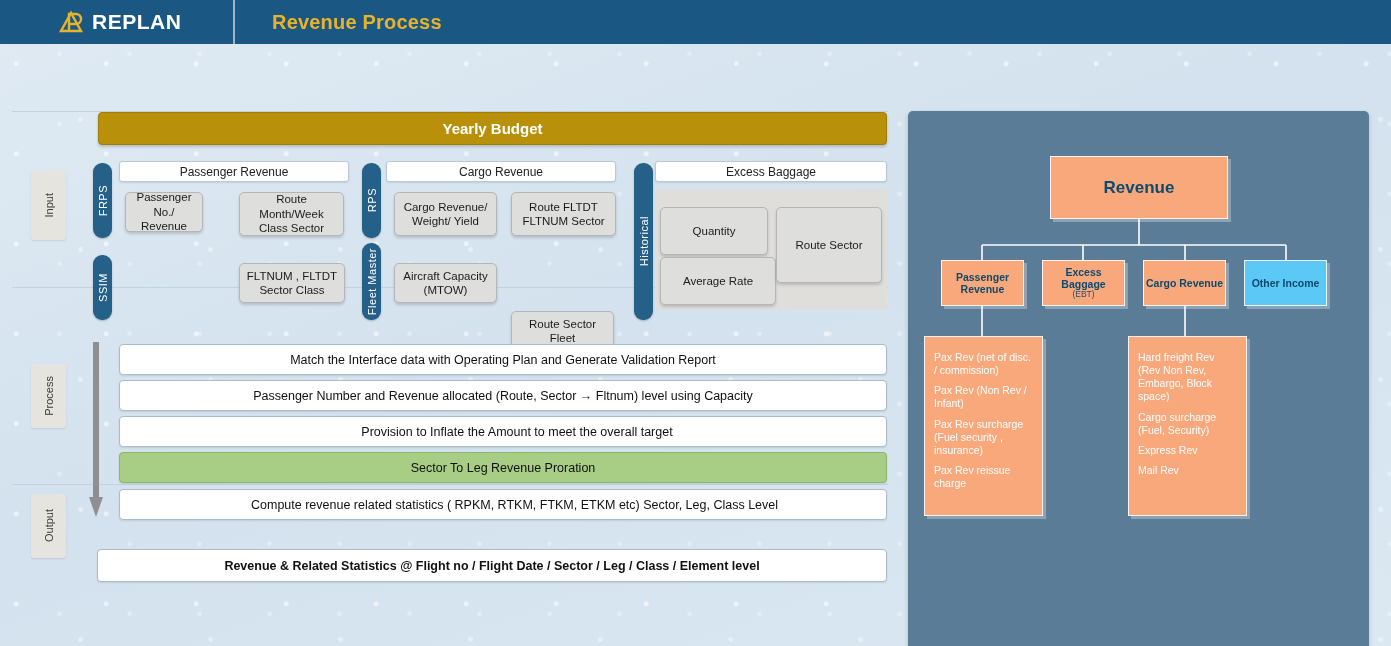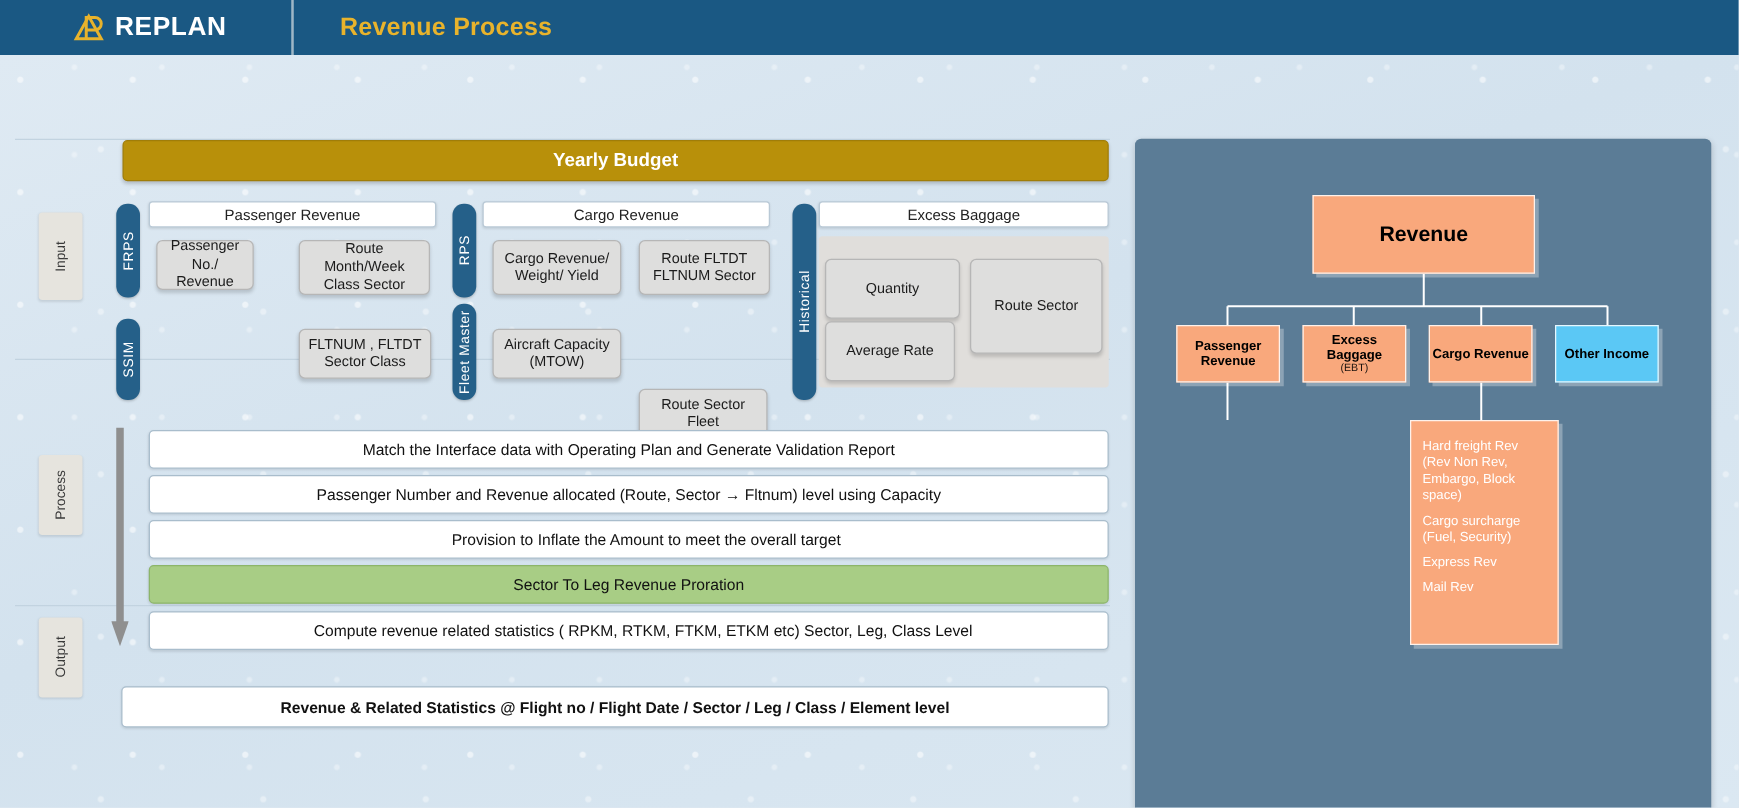--- a/index.html
+++ b/index.html
@@ -110,21 +110,21 @@
   }
   .b-paxno   { left: 125px; top: 148px; width: 78px;  height: 40px; }
   .b-routemw { left: 239px; top: 148px; width: 105px; height: 44px; }
   .b-seat    { left: 125px; top: 219px; width: 104px; height: 40px; }
   .b-fltnum  { left: 239px; top: 219px; width: 106px; height: 40px; }
   .b-cargorw { left: 394px; top: 148px; width: 103px; height: 44px; }
   .b-routefl { left: 511px; top: 148px; width: 105px; height: 44px; }
   .b-acap    { left: 394px; top: 219px; width: 103px; height: 40px; }
   .b-rsfleet { left: 511px; top: 219px; width: 103px; height: 40px; margin-top: 48px; }
   .b-qty     { left: 660px; top: 163px; width: 108px; height: 48px; }
-  .b-avgrate { left: 660px; top: 213px; width: 104px; height: 48px; }
+  .b-avgrate { left: 660px; top: 213px; width: 116px; height: 48px; }
   .b-rsector { left: 776px; top: 163px; width: 106px; height: 76px; }
   
   .proc-arrow { position: absolute; left: 89px; top: 298px; width: 14px; height: 175px; }
   
   .prow {
     position: absolute; left: 119px; width: 768px; height: 31px;
     background: #ffffff; border: 1px solid #a9bdcc; border-radius: 4px;
     display: flex; align-items: center; justify-content: center;
     font-size: 12.5px; color: #111;
     box-shadow: 0 1px 2px rgba(0,0,0,.10);
@@ -148,21 +148,21 @@
     background: #5b7c96; border-radius: 5px;
     box-shadow: 0 2px 5px rgba(0,0,0,.18);
   }
   .rpanel svg.lines { position: absolute; left: 0; top: 0; width: 461px; height: 559px; }
   .node {
     position: absolute;
     background: #f9a87c;
     border: 1px solid rgba(255,255,255,.85);
     box-shadow: 3px 3px 0 rgba(255,255,255,.30);
     display: flex; align-items: center; justify-content: center; text-align: center;
-    color: #000000; font-weight: bold; line-height: 1.15;
+    color: #0c4a6e; font-weight: bold; line-height: 1.15;
   }
   .n-root { left: 142px; top: 45px;  width: 178px; height: 63px; font-size: 17px; }
   .n-pax  { left: 33px;  top: 149px; width: 83px;  height: 46px; font-size: 10.5px; }
   .n-bag  { left: 134px; top: 149px; width: 83px;  height: 46px; font-size: 10.5px;
             flex-direction: column; }
   .n-crg  { left: 235px; top: 149px; width: 83px;  height: 46px; font-size: 10.5px; }
   .n-oth  { left: 336px; top: 149px; width: 83px;  height: 46px; font-size: 10.5px;
             background: #5bc8f5; }
   .n-bag .sub { font-size: 8.5px; font-weight: normal; opacity: .9; }
   .detail {
@@ -274,20 +274,26 @@
     <div class="node n-pax">Passenger Revenue</div>
 
     <div class="node n-bag">
       <div>Excess Baggage</div>
       <div class="sub">(EBT)</div>
     </div>
 
     <div class="node n-crg">Cargo Revenue</div>
     <div class="node n-oth">Other Income</div>
 
+    <div class="detail d-pax">
+      <div>Pax Rev (net of disc. / commission)</div>
+      <div>Pax Rev (Non Rev / Infant)</div>
+      <div>Pax Rev surcharge (Fuel security , insurance)</div>
+      <div>Pax Rev reissue charge</div>
+    </div>
 
     <div class="detail d-crg">
       <div>Hard freight Rev (Rev Non Rev, Embargo, Block space)</div>
       <div>Cargo surcharge (Fuel, Security)</div>
       <div>Express Rev</div>
       <div>Mail Rev</div>
     </div>
   </div>
 
 </div>

